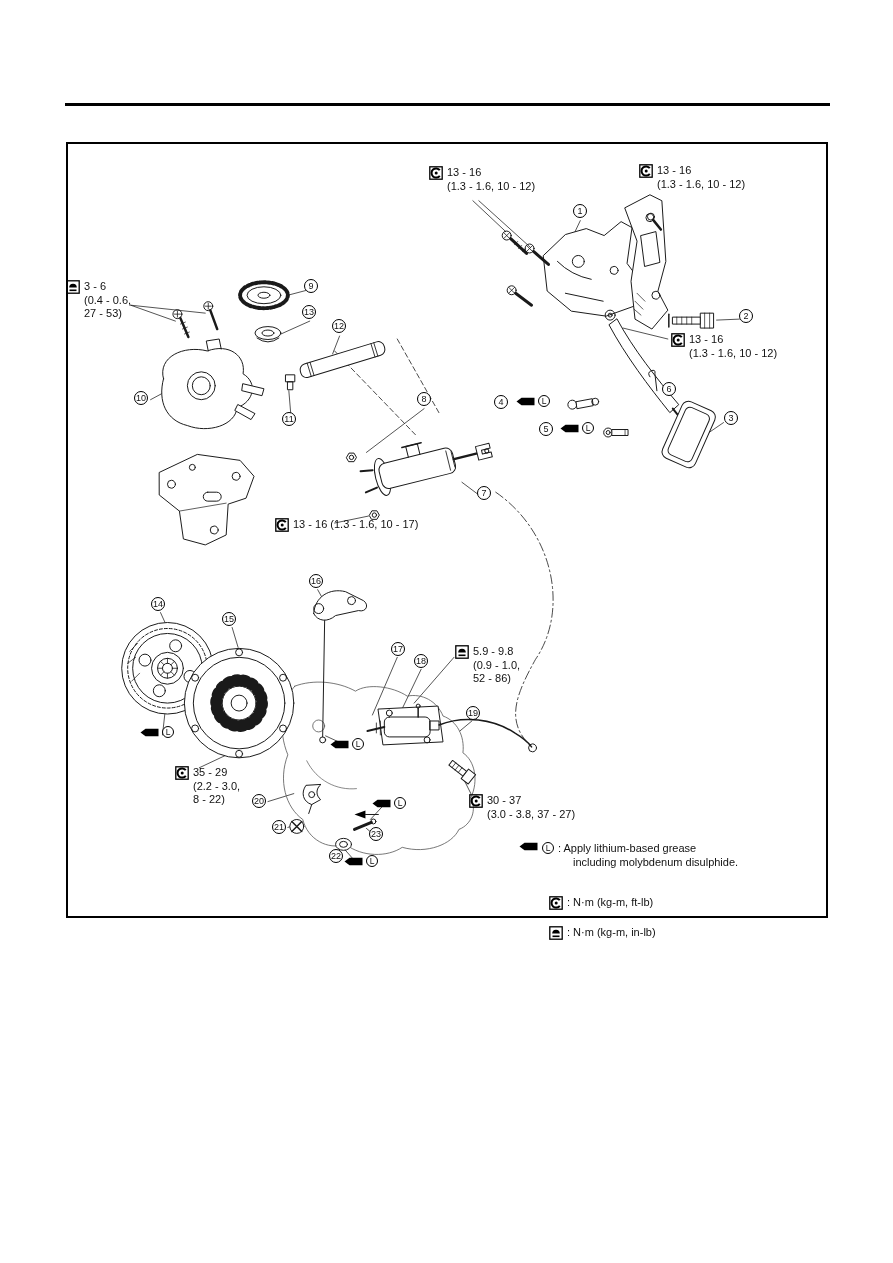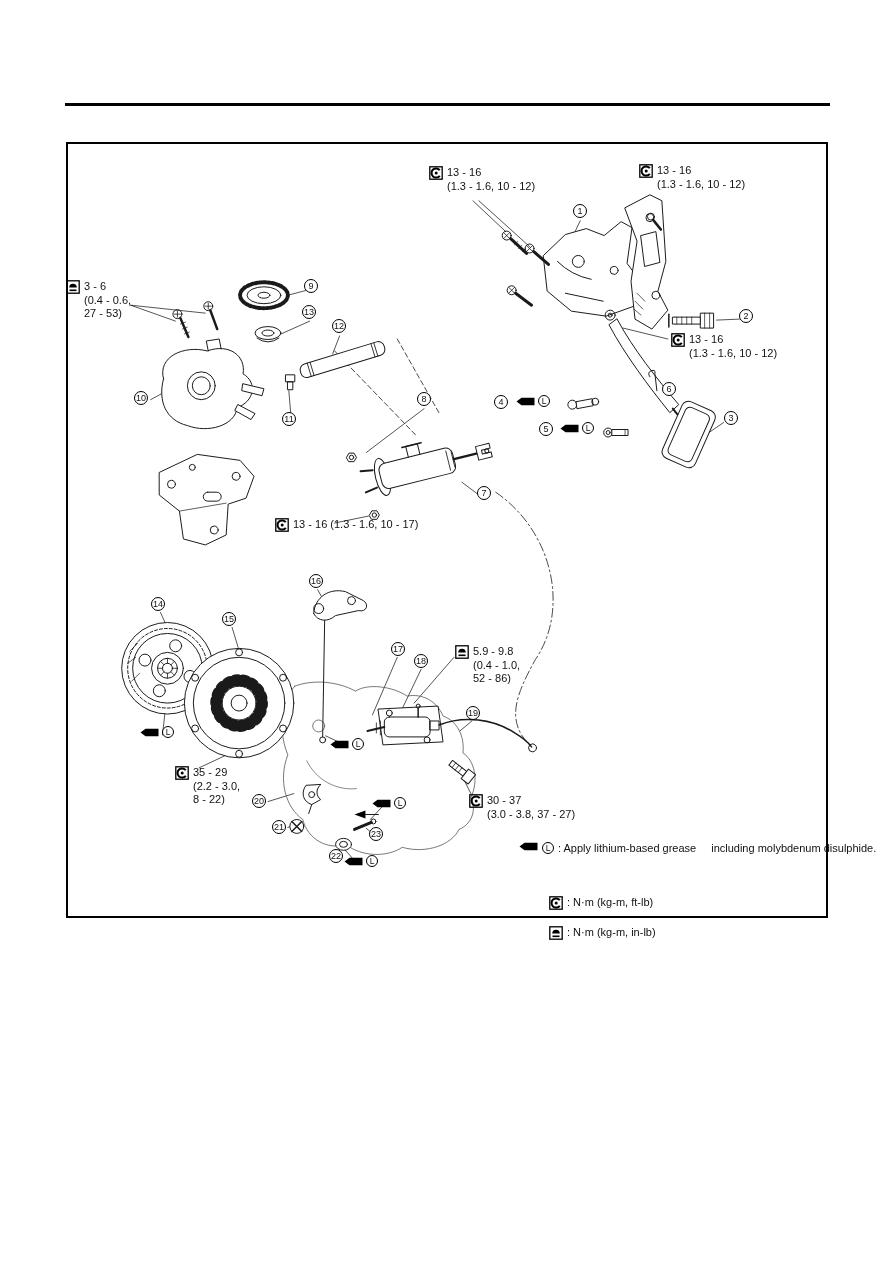--- a/index.html
+++ b/index.html
@@ -13,21 +13,21 @@
            display:flex;align-items:center;justify-content:center;font-size:9px;line-height:1;background:#fff;z-index:3}
   .tq{position:absolute;display:flex;gap:4px;font-size:11px;line-height:13.5px;white-space:nowrap;z-index:3}
   .ticon{width:14px;height:14px;flex:0 0 auto}
   .ticon svg{display:block;width:14px;height:14px}
   .tcol{display:flex;flex-direction:column}
   .grease{position:absolute;display:flex;align-items:center;gap:3px;z-index:3}
   .gicon svg{display:block;width:19px;height:9px}
   .lsym{width:12px;height:12px;border:1px solid #000;border-radius:50%;display:inline-flex;
         align-items:center;justify-content:center;font-size:8.5px;line-height:1;background:#fff}
   .legend-row{position:absolute;display:flex;align-items:flex-start;gap:4px;font-size:11px;line-height:13.5px;white-space:nowrap;z-index:3}
-  .ltcol{display:flex;flex-direction:row}
+  .ltcol{display:flex;flex-direction:column}
   .ltcol span:nth-child(2){margin-left:15px}
 </style>
 </head>
 <body>
 
 <div class="page">
 
   <div class="rule"></div>
 
   <div class="frame">
@@ -364,21 +364,21 @@
   <div class="tq" style="left:455px;top:645px">
     <span class="ticon">
         <svg viewBox="0 0 14 14">
           <rect x="0.8" y="0.8" width="12.4" height="12.4" fill="none" stroke="#000" stroke-width="1.3"></rect>
           <path d="M3.2 7.5 A3.8 3.8 0 0 1 10.8 7.5 Z" fill="#000"></path>
           <path d="M3.5 10.3 H10.5" stroke="#000" stroke-width="1.6"></path>
         </svg>
       </span>
     <span class="tcol">
         <span>5.9 - 9.8</span>
-        <span>(0.4 - 1.0,</span>
+        <span>(0.9 - 1.0,</span>
         <span>52 - 86)</span>
       </span>
   </div>
 
   <div class="tq" style="left:175px;top:766px">
     <span class="ticon">
         <svg viewBox="0 0 14 14">
           <rect x="0.8" y="0.8" width="12.4" height="12.4" fill="none" stroke="#000" stroke-width="1.3"></rect>
           <path d="M10.8 4.2 A4.6 4.6 0 1 0 10.8 9.8" fill="none" stroke="#000" stroke-width="2"></path>
           <circle cx="7.2" cy="7" r="1.5" fill="#000"></circle>

